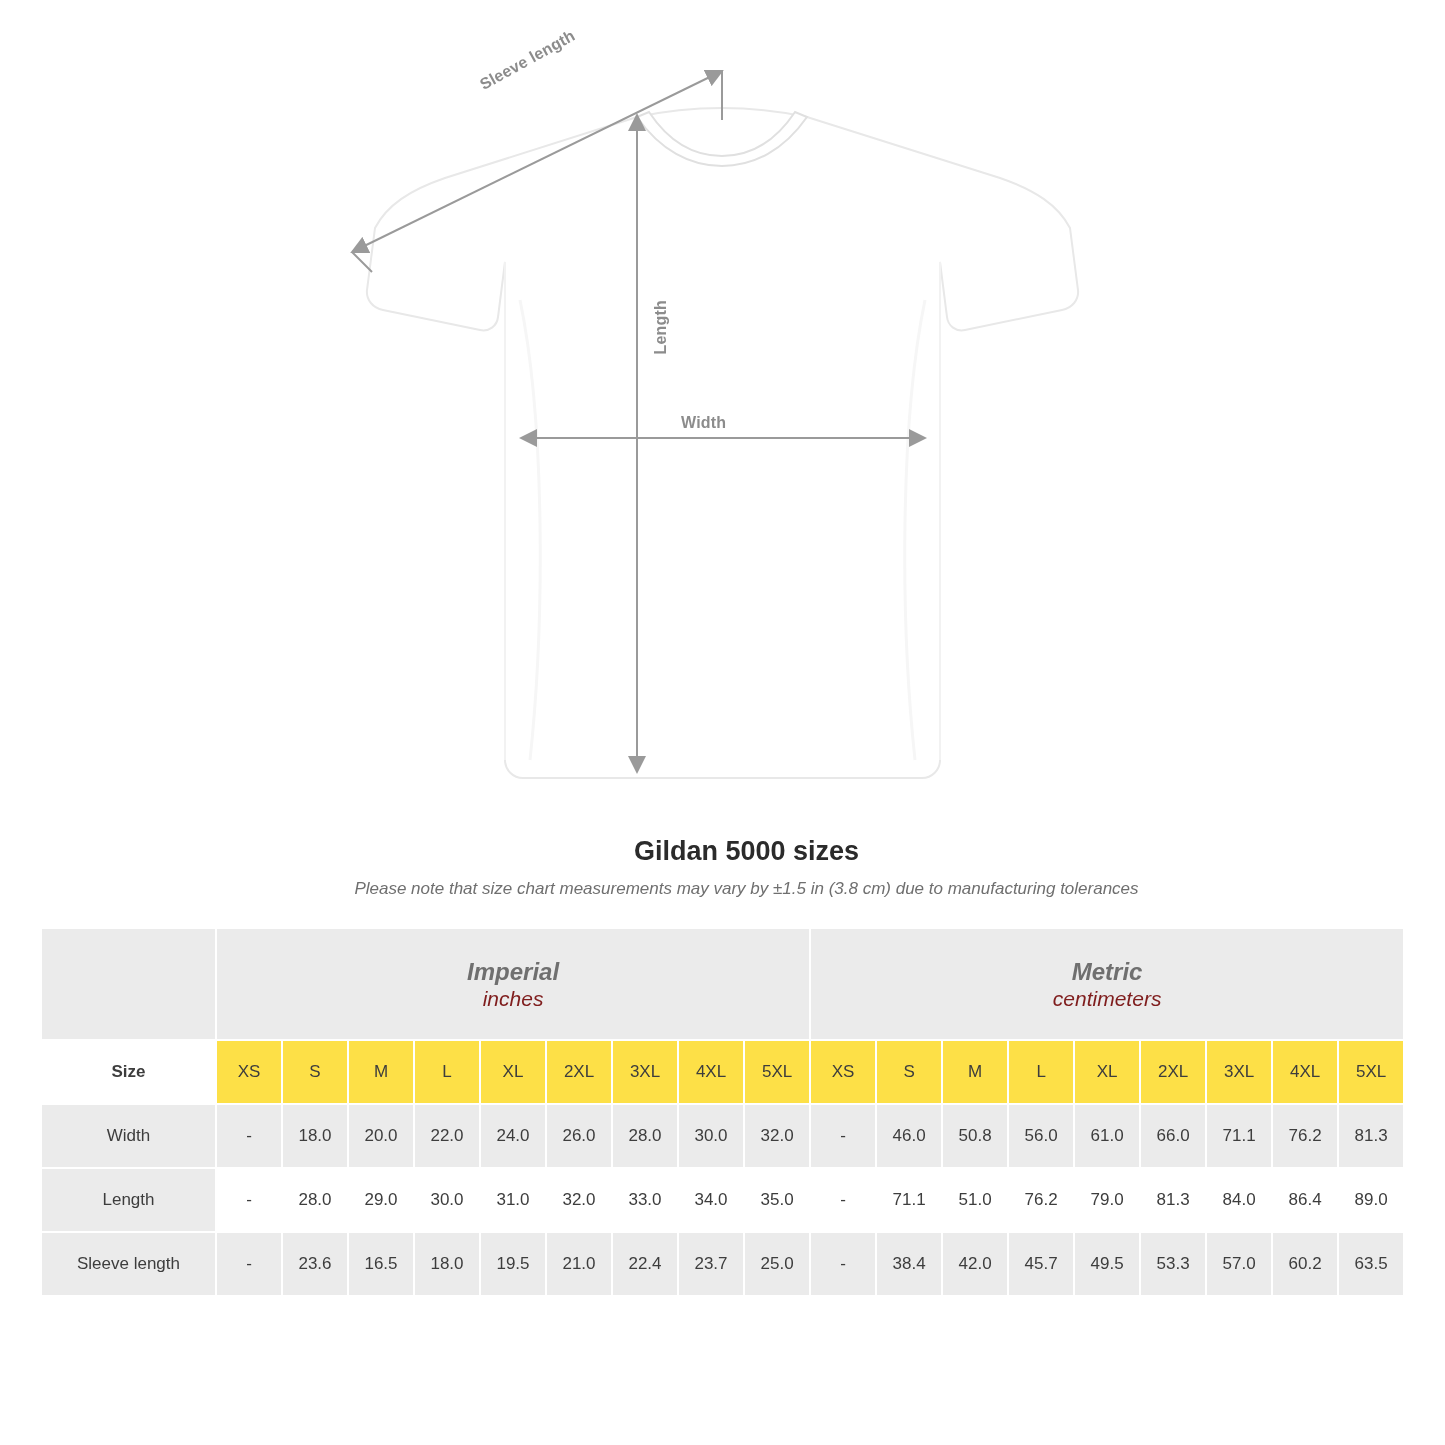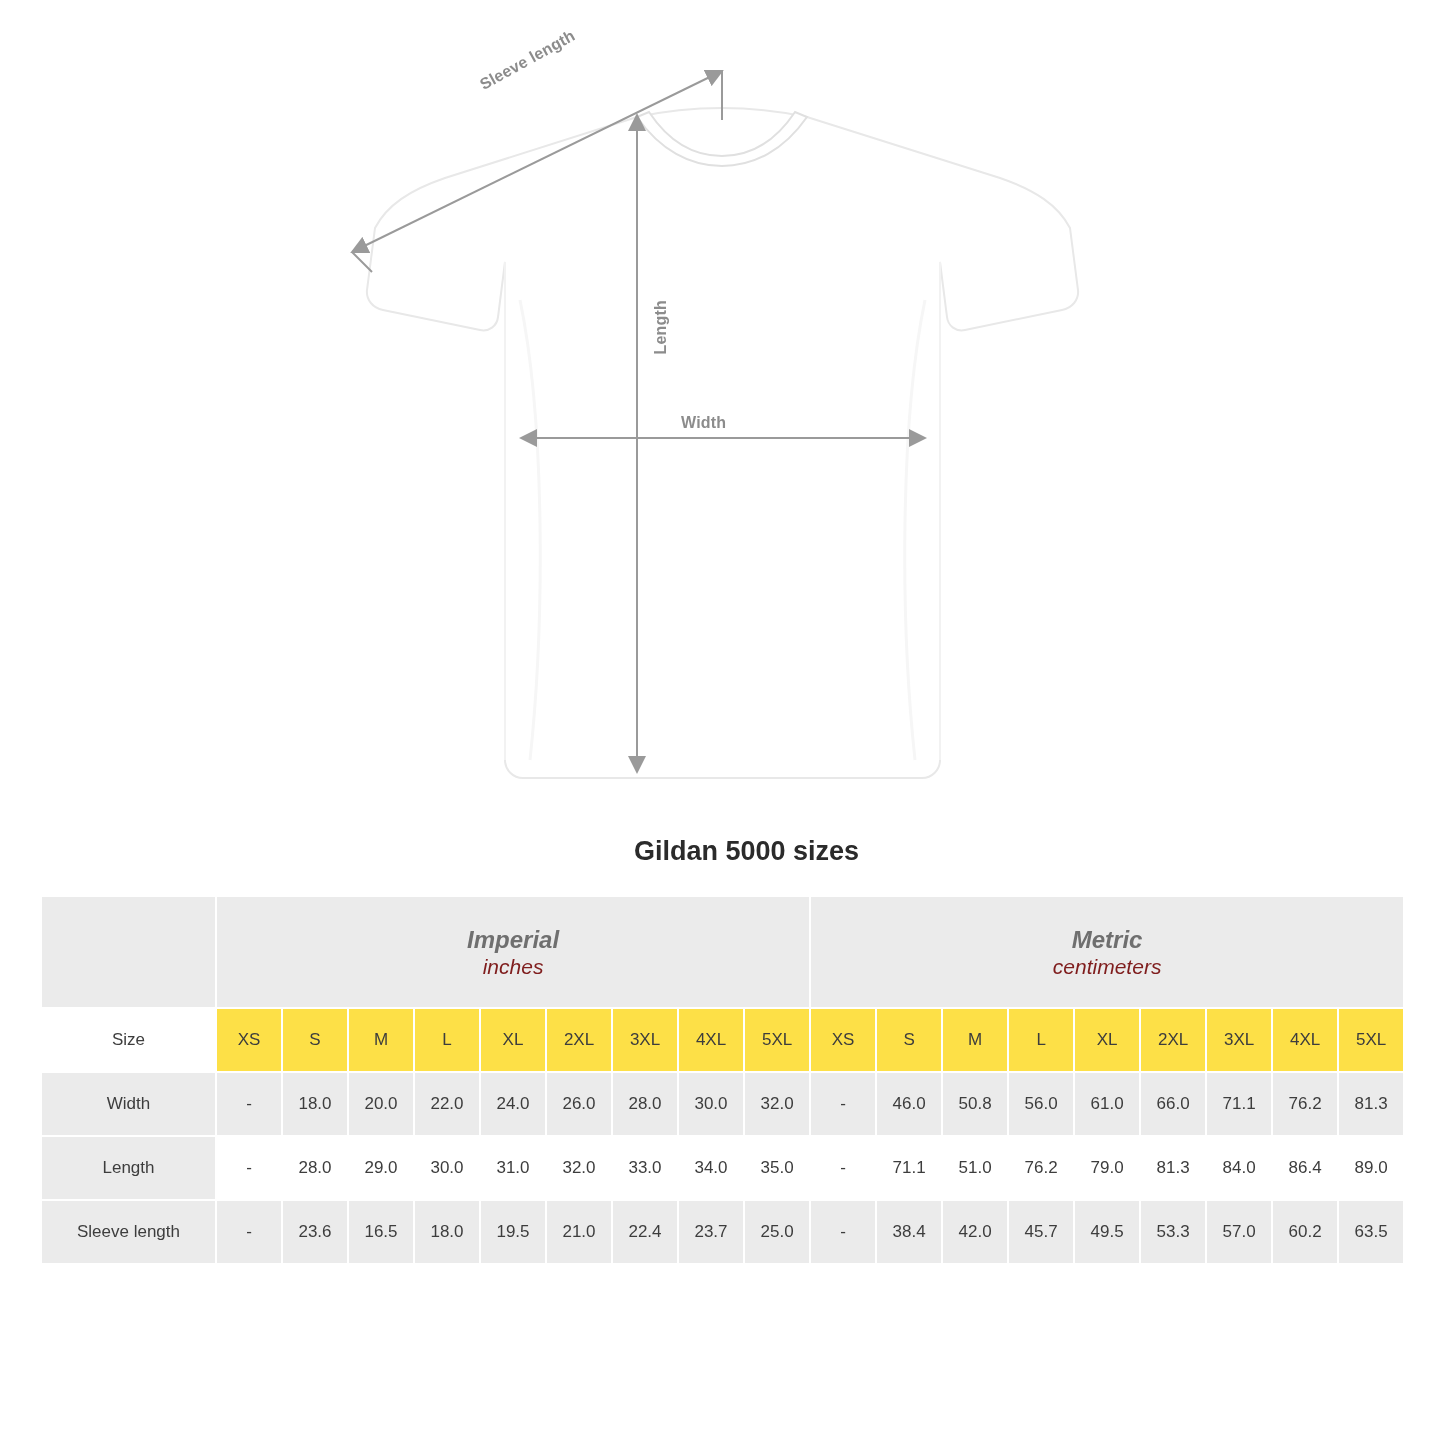--- a/index.html
+++ b/index.html
@@ -122,21 +122,21 @@
     font-weight: bold;
     font-size: 18px;
     color: #333333;
   }
   .head-row td {
     background: #fde047;
     font-size: 18px;
   }
   .head-row .row-head {
     background: #ffffff;
-    font-weight: normal;
+    font-weight: bold;
   }
   .row-shade td {
     background: #ebebeb;
   }
   .row-plain td {
     background: #ffffff;
   }
   .row-shade .row-head,
   .row-plain .row-head {
     background: #ebebeb;
@@ -207,20 +207,21 @@
       </g>
     </svg>
 
     <div class="dim-label label-sleeve">Sleeve length</div>
     <div class="dim-label label-length">Length</div>
     <div class="dim-label label-width">Width</div>
   </div>
 
   <div class="title-block">
     <h1 class="chart-title">Gildan 5000 sizes</h1>
+    <p class="chart-note">Please note that size chart measurements may vary by ±1.5 in (3.8 cm) due to manufacturing tolerances</p>
   </div>
 
   <div class="table-wrap">
     <table class="size-table">
       <colgroup>
         <col class="col-label">
         <col class="col-val">
           <col class="col-val">
           <col class="col-val">
           <col class="col-val">

